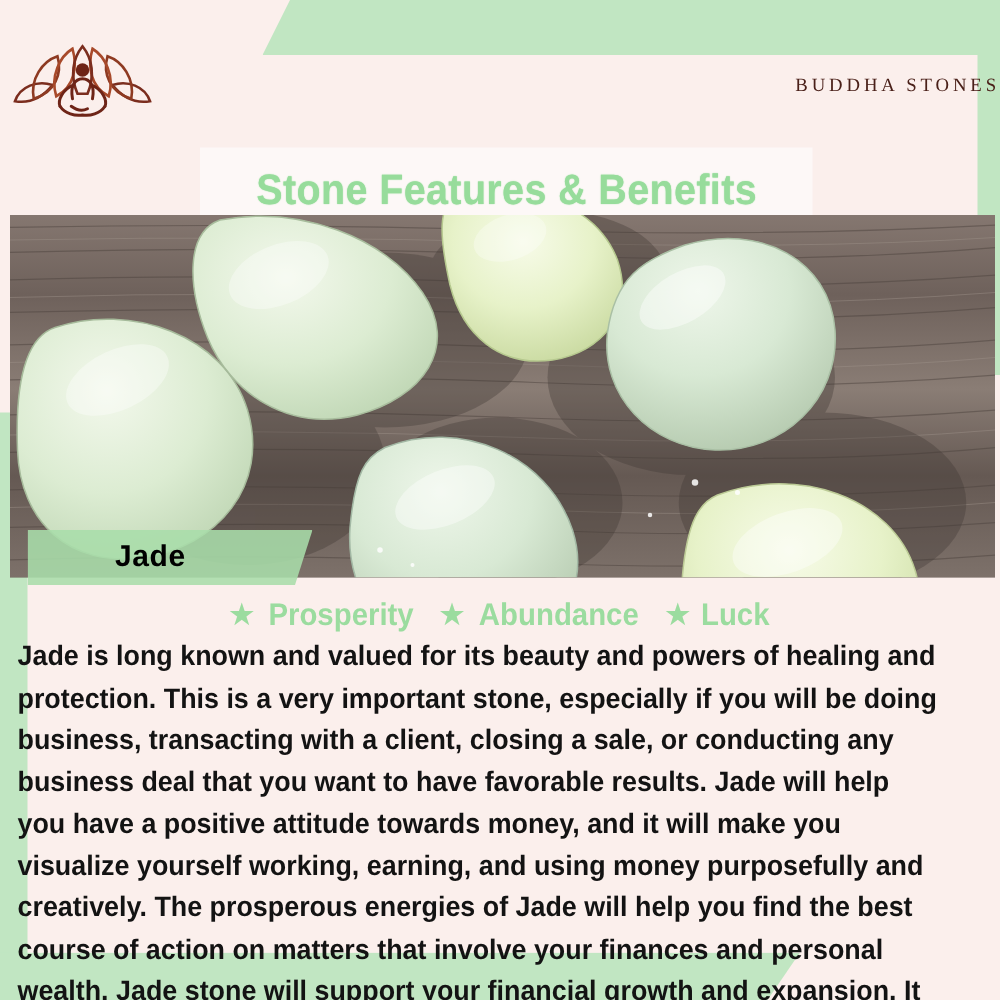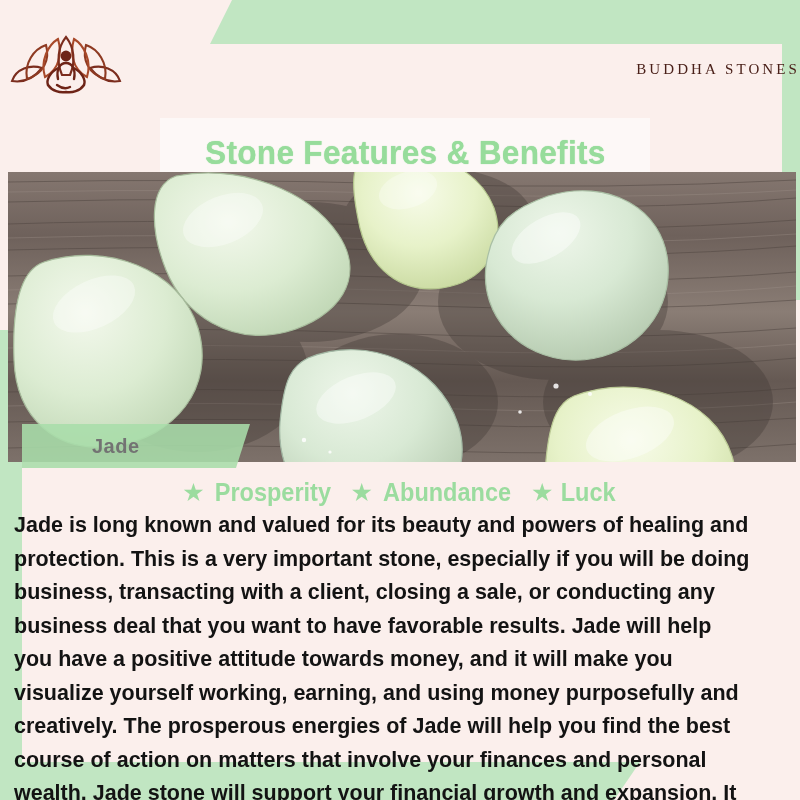--- a/index.html
+++ b/index.html
@@ -110,22 +110,22 @@
     left: 22px; top: 424px;
     width: 228px; height: 44px;
     background: rgba(168, 221, 170, 0.88);
     display: flex;
     align-items: center;
     z-index: 7;
     clip-path: polygon(0 0, 100% 0, calc(100% - 14px) 100%, 0 100%);
   }
   .jade-text {
     margin-left: 70px;
-    color: #737373;
-    font-size: 20px;
+    color: #000000;
+    font-size: 24px;
     font-weight: bold;
     letter-spacing: 0.5px;
   }
 
   
   .benefits {
     position: absolute;
     left: 0; top: 478px;
     width: 800px;
     display: flex;

